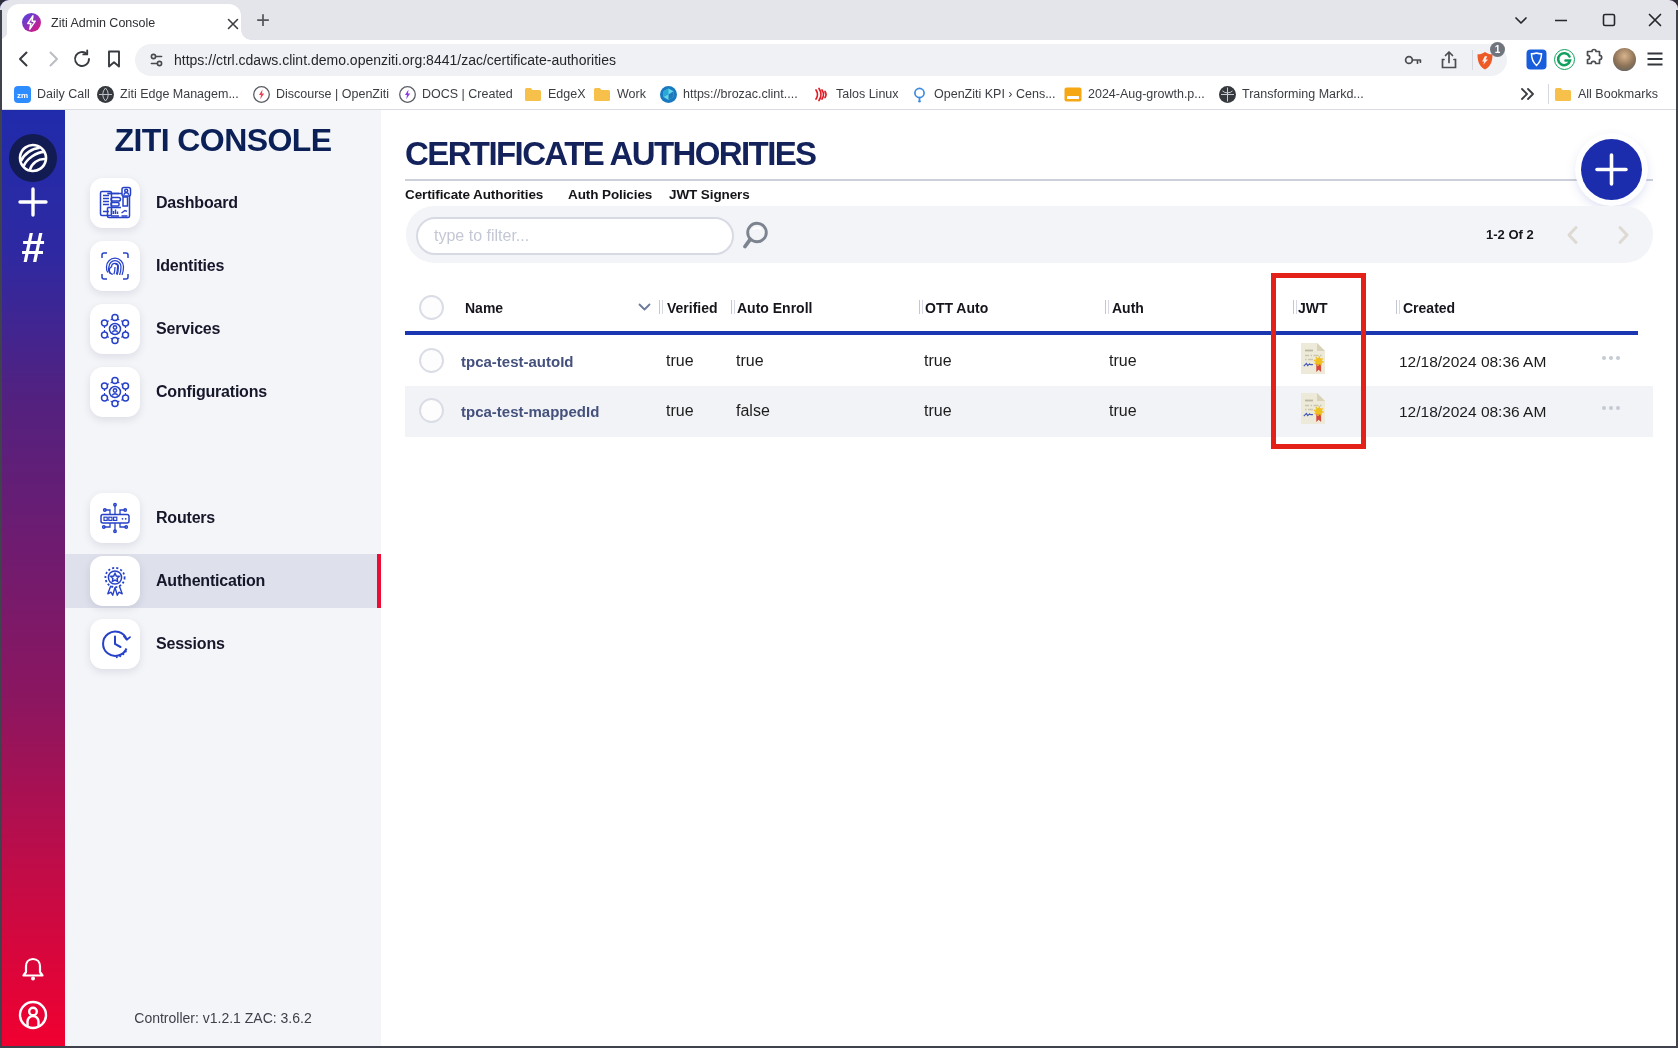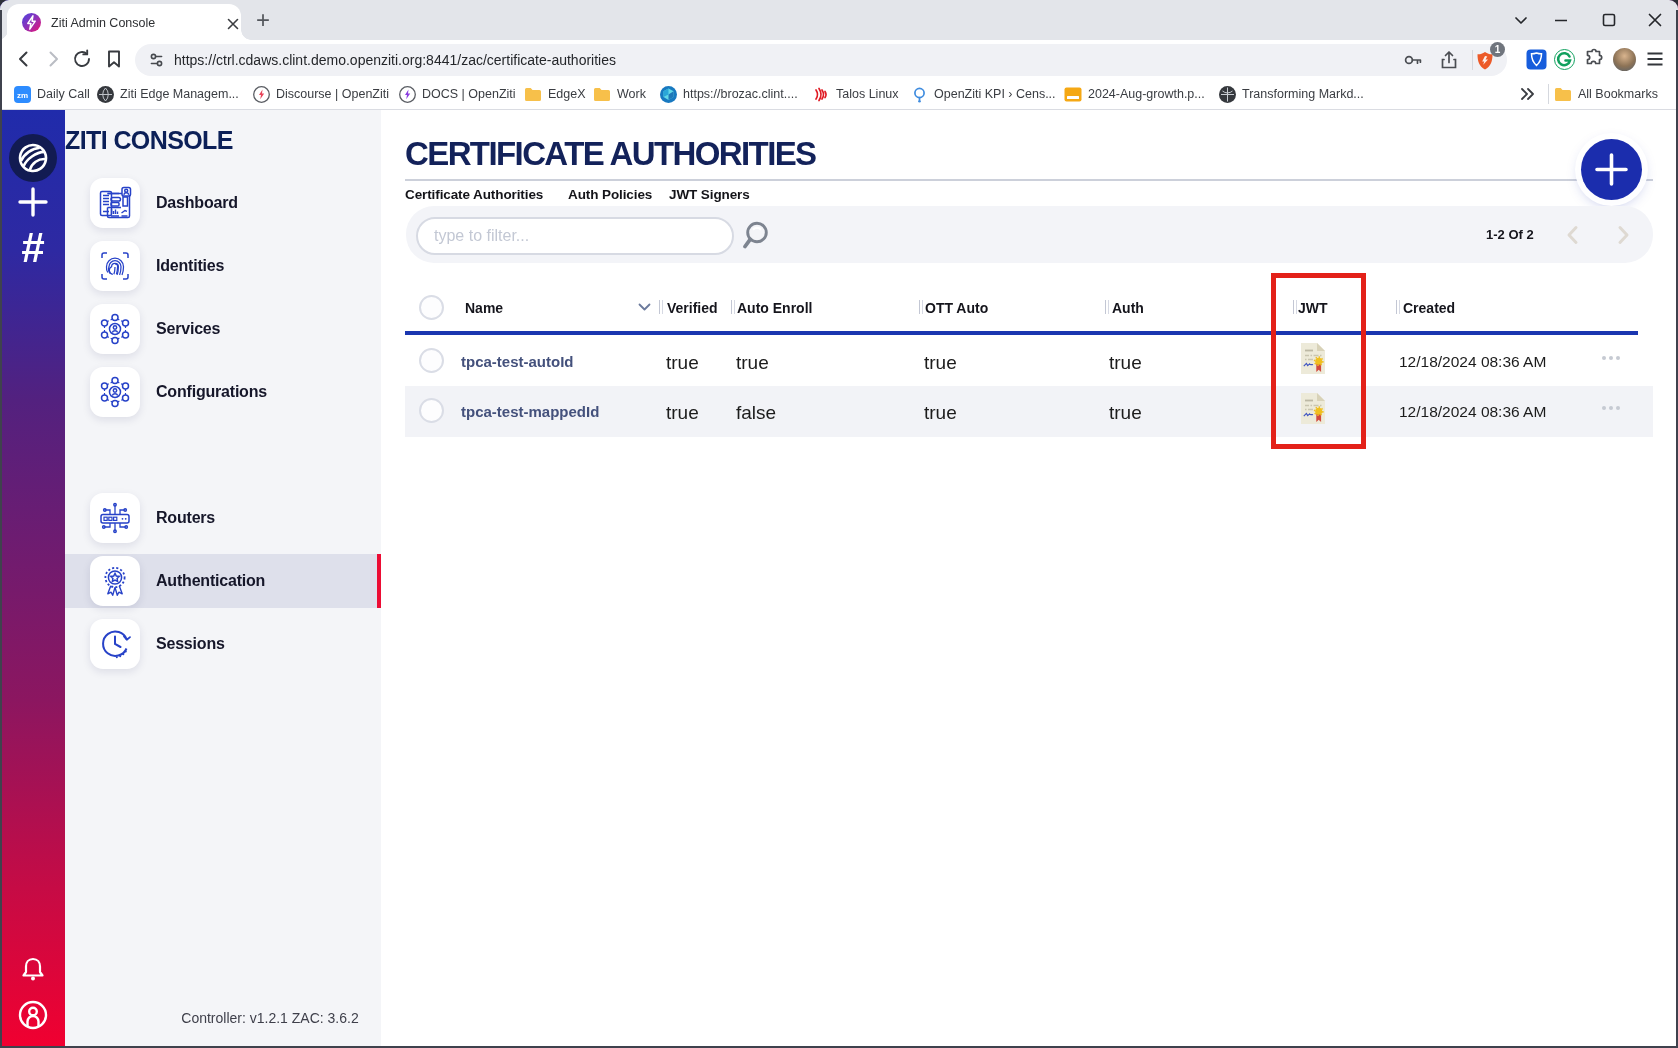--- a/index.html
+++ b/index.html
@@ -21,45 +21,45 @@
   #urlpill { position:absolute; left:135px; top:4px; width:1372px; height:32px; background:#f0f1f5; border-radius:16px; }
   #urltext { position:absolute; left:39px; top:8px; font-size:14px; color:#24262a; letter-spacing:0px; }
   
   #bookbar { position:absolute; left:0; top:79px; width:1678px; height:31px; background:#fff; border-bottom:1px solid #dadce2; z-index:1; }
   .bk { position:absolute; top:0; height:30px; display:flex; align-items:center; gap:6px; font-size:12.5px; color:#3a3d42; white-space:nowrap; }
   
   #app { position:absolute; left:0; top:110px; width:1678px; height:938px; background:#fff; }
   #rail { position:absolute; left:0; top:0; width:65px; height:938px;
           background:linear-gradient(180deg,#202bab 0%,#2e29a2 15%,#53217f 31%,#8c1660 63%,#c60b45 83%,#f10030 100%); }
   #nav { position:absolute; left:65px; top:0; width:316px; height:938px; background:#f4f5f8; }
-  #navtitle { position:absolute; left:0; top:18px; width:316px; text-align:left; font-size:25px; line-height:25px; font-weight:700; color:#0c2058; letter-spacing:-0.6px; }
+  #navtitle { position:absolute; left:0; top:18px; width:316px; text-align:center; font-size:32px; line-height:25px; font-weight:700; color:#0c2058; letter-spacing:-0.6px; }
   .navitem { position:absolute; left:0; width:316px; height:54px; }
   .navitem.sel { background:#dee0eb; }
   .redbar { position:absolute; left:312px; top:0; width:5px; height:54px; background:#ec0c34; }
   .tile { position:absolute; left:25px; top:2px; width:50px; height:50px; background:#fff; border-radius:13px; box-shadow:0 3px 8px rgba(20,20,80,0.10); }
   .tile svg { position:absolute; left:8px; top:8px; }
   .navlabel { position:absolute; left:91px; top:50%; transform:translateY(-50%); font-size:16px; letter-spacing:-0.2px; font-weight:700; color:#16172a; }
-  #navfoot { position:absolute; left:0; top:900px; width:316px; text-align:center; font-size:14px; color:#3e3f4a;margin-left:47px; }
+  #navfoot { position:absolute; left:0; top:900px; width:316px; text-align:center; font-size:14px; color:#3e3f4a; }
   
   #content { position:absolute; left:381px; top:0; width:1297px; height:938px; background:#fff; }
   #pagetitle { position:absolute; left:24px; top:27px; font-size:33px; line-height:33px; font-weight:700; color:#13225a; letter-spacing:-1.6px; }
   #titleline { position:absolute; left:24px; top:69px; width:1248px; height:2px; background:#ccd0da; }
   #addbtn { position:absolute; left:1200px; top:29px; width:61px; height:61px; border-radius:50%; background:#1b2dad; box-shadow:0 0 0 6px rgba(255,255,255,0.95), 0 4px 14px rgba(27,45,173,0.35); }
   .tabs { position:absolute; top:77px; font-size:13.5px; letter-spacing:-0.1px; font-weight:700; color:#141419; }
   #filterband { position:absolute; left:25px; top:96px; width:1247px; height:57px; background:#f3f4f8; border-radius:28px; }
   #filterinput { position:absolute; left:10px; top:11px; width:318px; height:38px; background:#fff; border:2px solid #d7dae3; border-radius:20px; }
   #filterinput span { position:absolute; left:16px; top:8px; font-size:16px; color:#c3c8d4; }
   #pager { position:absolute; left:1080px; top:21px; font-size:13px; font-weight:700; color:#15151c; }
   
   .hdrtxt { position:absolute; top:190px; font-size:14px; font-weight:700; color:#15151c; }
   .hdiv { position:absolute; top:190px; width:4px; height:14px; border-left:1.5px solid #c3c7d4; border-right:1.5px solid #d6d9e3; }
   #headline { position:absolute; left:24px; top:220px; width:1233px; height:4px; background:#1a36b0; }
   .rowcircle { position:absolute; left:38px; width:25px; height:25px; border:2px solid #dadde6; border-radius:50%; background:#fdfdfe; }
   .row2 { position:absolute; left:24px; top:276px; width:1248px; height:51px; background:#f2f3f7; }
-  .cell { position:absolute; font-size:19px; color:#1c1c1c; }
+  .cell { position:absolute; font-size:16px; color:#1c1c1c; }
   .name { font-weight:700; color:#44517c; font-size:15px; }
   .dots { position:absolute; width:22px; height:4px; }
   .dots i { position:absolute; top:0; width:4px; height:4px; border-radius:50%; background:#c6cad2; }
   #redrect { position:absolute; left:890px; top:163px; width:95px; height:176px; border:5px solid #e32119; }
 </style>
 </head>
 <body>
 <div id="win">
   <div id="corner-blue"></div>
   <div class="edge" style="left:0;top:10px;width:2px;height:1038px"></div>
@@ -181,21 +181,21 @@
           <circle cx="8.5" cy="8.5" r="7.8" fill="none" stroke="#5a5d63" stroke-width="1.3"></circle>
           <path d="M9.5 3.5 L6 9 H8 L7.2 13.2 L11.2 7.4 H9 Z" fill="#e8445a"></path>
         </svg>
       <span>Discourse | OpenZiti</span>
     </div>
     <div class="bk" style="left:399px">
       <svg width="17" height="17" viewBox="0 0 17 17">
           <circle cx="8.5" cy="8.5" r="7.8" fill="none" stroke="#5a5d63" stroke-width="1.3"></circle>
           <path d="M9.5 3.5 L6 9 H8 L7.2 13.2 L11.2 7.4 H9 Z" fill="#8a3de0"></path>
         </svg>
-      <span>DOCS | OpenZiti</span>
+      <span>DOCS | Created</span>
     </div>
     <div class="bk" style="left:524px">
       <svg width="18" height="15" viewBox="0 0 18 15">
           <path d="M1 2.5 a1.5 1.5 0 0 1 1.5 -1.5 h4.2 l1.8 2 h7 a1.5 1.5 0 0 1 1.5 1.5 v8 a1.5 1.5 0 0 1 -1.5 1.5 h-13 a1.5 1.5 0 0 1 -1.5 -1.5 Z" fill="#f7c04a"></path>
         </svg>
       <span>EdgeX</span>
     </div>
     <div class="bk" style="left:593px">
       <svg width="18" height="15" viewBox="0 0 18 15">
           <path d="M1 2.5 a1.5 1.5 0 0 1 1.5 -1.5 h4.2 l1.8 2 h7 a1.5 1.5 0 0 1 1.5 1.5 v8 a1.5 1.5 0 0 1 -1.5 1.5 h-13 a1.5 1.5 0 0 1 -1.5 -1.5 Z" fill="#f7c04a"></path>

